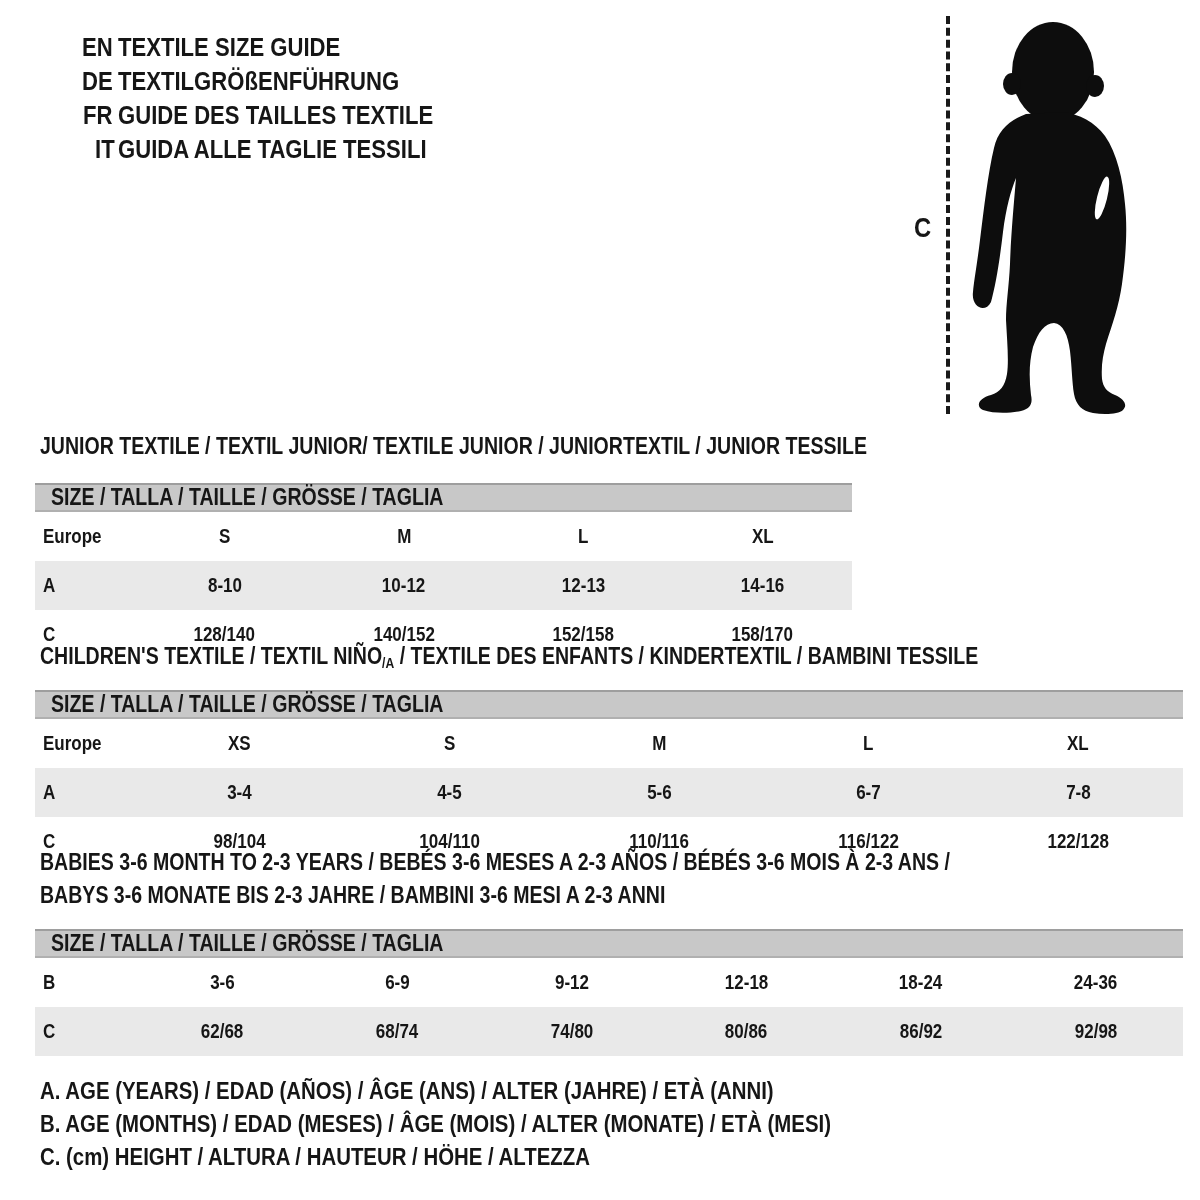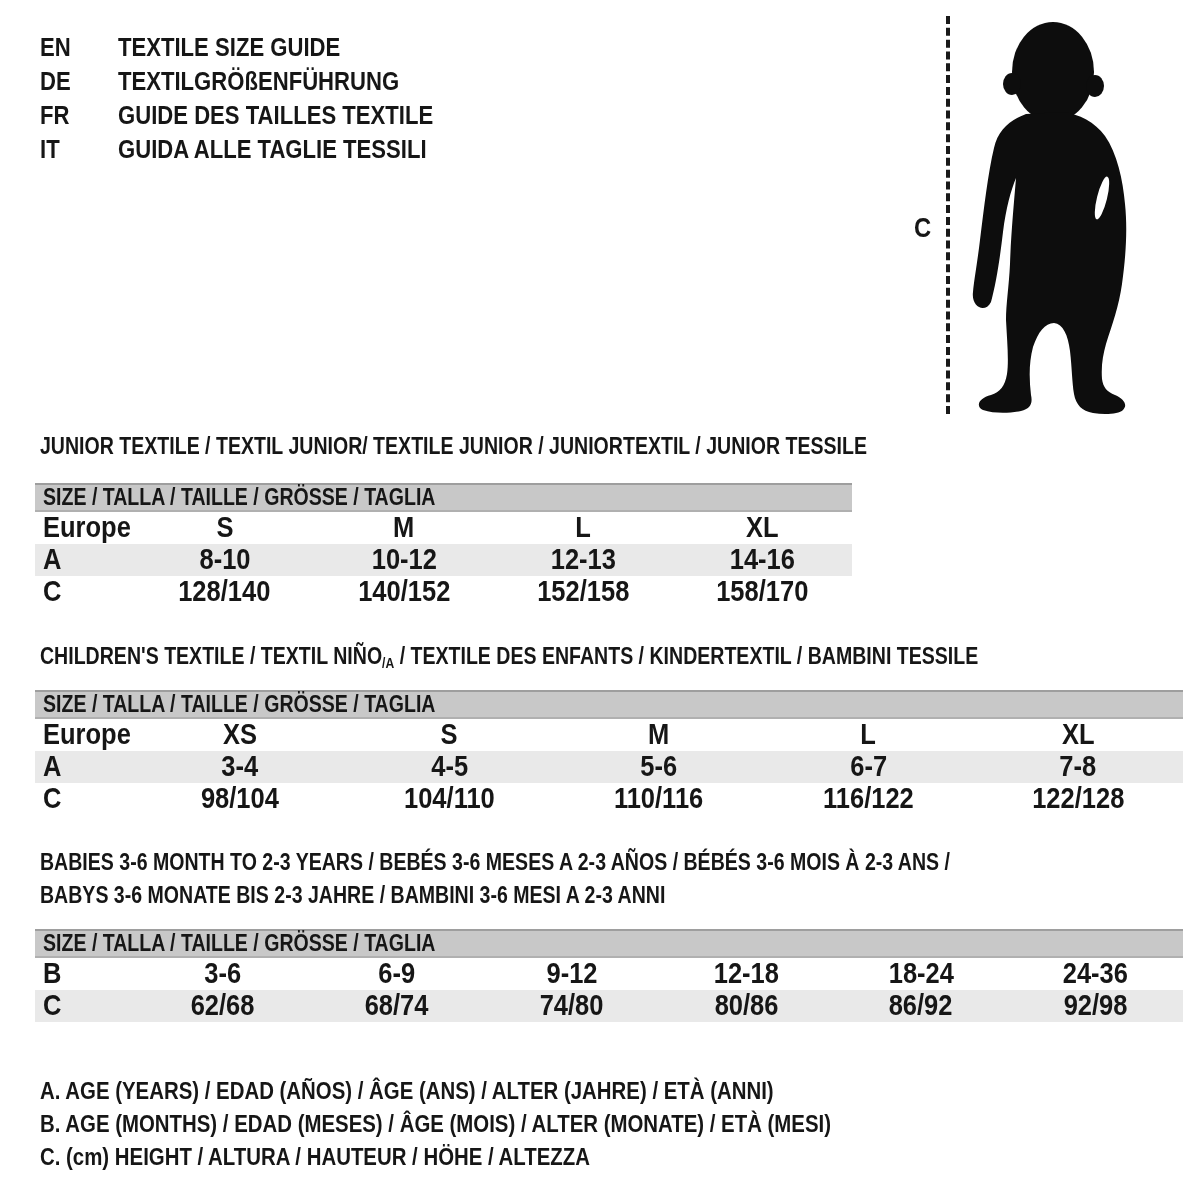--- a/index.html
+++ b/index.html
@@ -9,42 +9,42 @@
     font-weight:bold;color:#161616;
   }
   .canvas{position:relative;width:1200px;height:1200px;background:#ffffff;overflow:hidden;}
 
   
   .cnd-l{display:inline-block;transform:scaleX(.85);transform-origin:0 50%;white-space:nowrap;}
   .cnd{display:inline-block;transform:scaleX(.85);transform-origin:50% 50%;white-space:nowrap;}
 
   
   .lang-block{position:absolute;left:40px;top:30px;}
-  .lang-row{display:flex;height:34px;align-items:center;font-size:26px;}
+  .lang-row{display:flex;height:34px;align-items:center;font-size:26px;text-align:right;}
   .lang-code{width:78px;}
 
   
   .measure-label{position:absolute;left:914px;top:212px;font-size:28px;}
   .dash-line{position:absolute;left:946px;top:16px;height:398px;width:0;border-left:4px dashed #191919;}
   .toddler{position:absolute;left:966px;top:18px;width:172px;height:400px;}
 
   
   .section-title{position:absolute;left:40px;font-size:23px;line-height:27px;}
   .sub{font-size:.62em;position:relative;top:4px;}
 
   
   .size-table{position:absolute;left:35px;}
   .w-junior{width:817px;}
   .w-wide{width:1148px;}
   .band{
     height:29px;background:#c8c8c8;box-sizing:border-box;
     border-top:2px solid #9e9e9e;border-bottom:2px solid #b0b0b0;
-    display:flex;align-items:center;padding-left:8px;font-size:23px;
+    display:flex;align-items:center;padding-left:16px;font-size:23px;
   }
-  .trow{display:flex;height:32px;align-items:flex-end;font-size:30px;}
+  .trow{display:flex;height:49px;align-items:center;font-size:20px;}
   .trow.stripe{background:#e9e9e9;}
   .tcell.label{width:100px;padding-left:8px;box-sizing:border-box;text-align:left;}
   .tcell.data{flex:1;text-align:center;}
 
   
   .legend{position:absolute;left:40px;top:1072px;}
   .legend-line{height:33px;display:flex;align-items:flex-end;font-size:24px;}
 </style>
 </head>
 <body>

